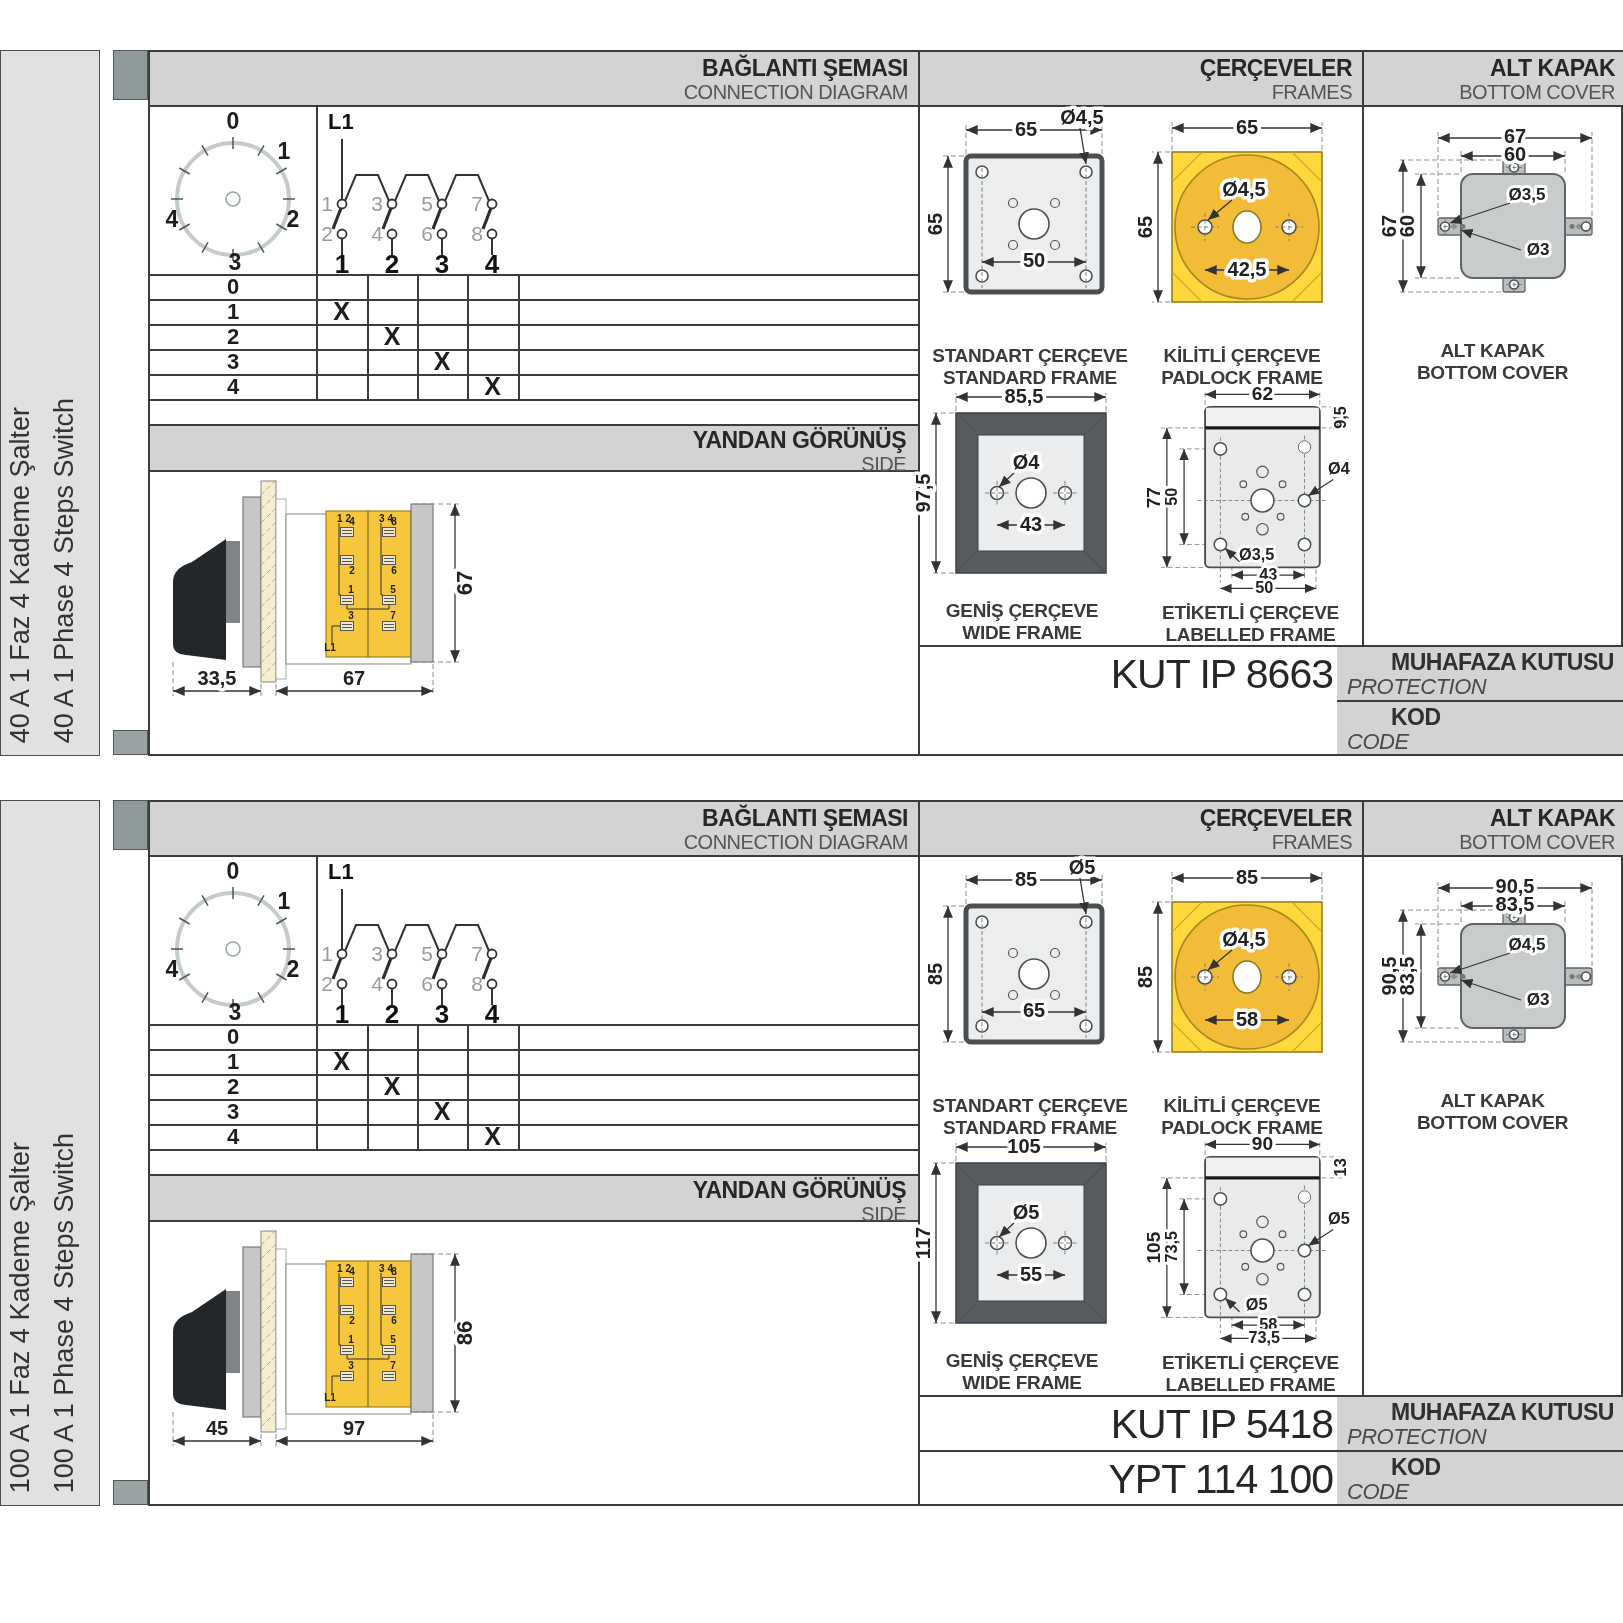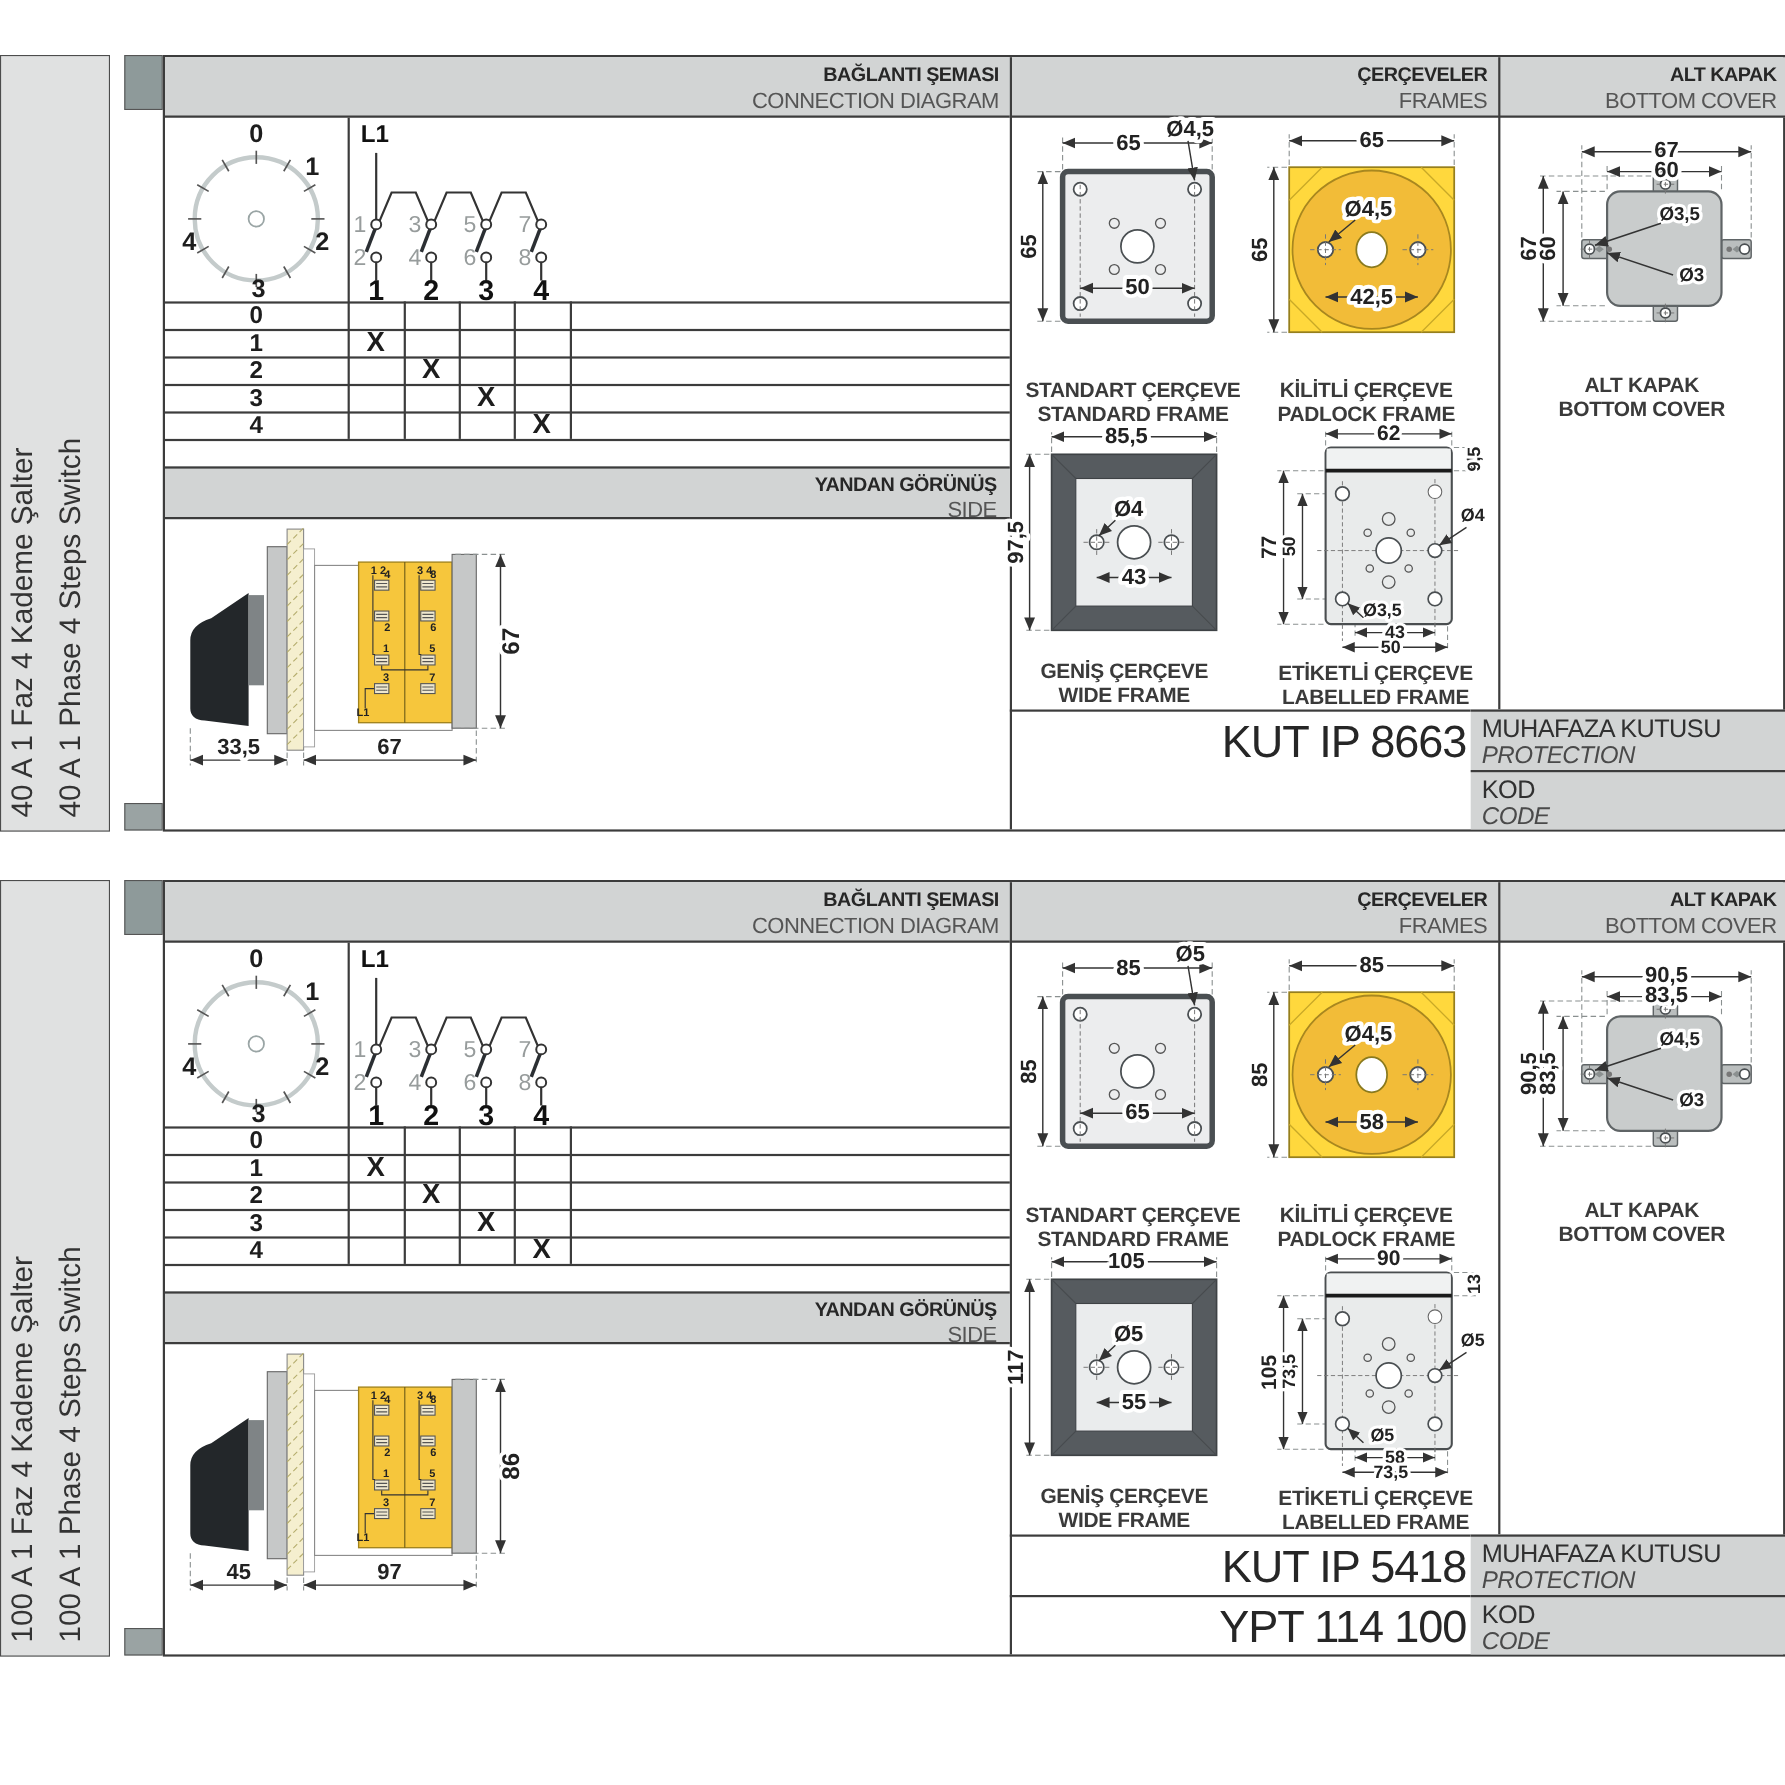--- a/index.html
+++ b/index.html
@@ -3,32 +3,32 @@
 <meta charset="utf-8">
 <style>
   html,body{margin:0;padding:0;background:#fff;font-family:"Liberation Sans",sans-serif;}
   #page{position:relative;width:1623px;height:1623px;background:#fff;overflow:hidden;}
   .sec{position:absolute;left:0;width:1623px;height:706px;}
   .pbar{position:absolute;left:0;top:0;width:100px;height:706px;background:#e0e1e1;border:1px solid #4c4c4c;box-sizing:border-box;}
   .vlab{position:absolute;bottom:12px;writing-mode:vertical-rl;transform:rotate(180deg);font-size:27px;color:#333;white-space:nowrap;}
   .tab{position:absolute;left:113px;width:35px;border:1px solid #555;box-sizing:border-box;}
   .content{position:absolute;left:148px;top:0;width:1475px;height:706px;border:2px solid #3c3c3c;box-sizing:border-box;background:#fff;}
   .hcell{position:absolute;top:0;height:55px;background:#d2d4d4;border-bottom:2px solid #3c3c3c;box-sizing:border-box;text-align:right;padding:3px 10px 0 0;}
-  .ht{font-weight:bold;font-size:18px;color:#272727;line-height:26px;letter-spacing:-0.5px;}
+  .ht{font-weight:bold;font-size:23px;color:#272727;line-height:26px;letter-spacing:-0.5px;}
   .hs{font-size:20px;color:#555;line-height:22px;letter-spacing:-0.5px;}
   .it{}
   .hl{position:absolute;background:#3c3c3c;height:2px;}
   .vl{position:absolute;background:#3c3c3c;width:2px;}
   .tcell{position:absolute;text-align:center;font-weight:bold;font-size:22px;color:#1d1d1d;line-height:25px;}
   .xcell{font-size:25px;font-weight:600;}
   .band{position:absolute;left:0;top:372px;width:768px;height:48px;background:#d2d4d4;border-top:2px solid #3c3c3c;border-bottom:2px solid #3c3c3c;box-sizing:border-box;text-align:right;padding:1px 12px 0 0;}
   .cap{position:absolute;text-align:center;font-weight:bold;font-size:19px;line-height:22px;color:#3a3a3a;letter-spacing:-0.3px;}
   .codew{position:absolute;width:419px;height:55px;border-top:2px solid #3c3c3c;box-sizing:border-box;font-size:41px;color:#262626;text-align:right;padding-right:4px;line-height:54px;letter-spacing:-1px;white-space:nowrap;}
   .codeg{position:absolute;left:1187px;width:286px;height:55px;border-top:2px solid #3c3c3c;background:#d2d4d4;box-sizing:border-box;padding:2px 0 0 10px;}
-  .gt{font-weight:normal;font-size:23px;color:#303030;line-height:26px;letter-spacing:-0.5px;}
+  .gt{font-weight:bold;font-size:23px;color:#303030;line-height:26px;letter-spacing:-0.5px;margin-left:44px;}
   .gs{font-size:22px;font-style:italic;color:#4a4a4a;line-height:24px;letter-spacing:-0.5px;}
   svg{position:absolute;overflow:visible;}
   svg text{font-family:"Liberation Sans",sans-serif;}
   .dl{font-weight:bold;font-size:20px;fill:#222;paint-order:stroke;stroke:#fff;stroke-width:7px;stroke-linejoin:round;}
   .dls{font-weight:bold;font-size:17px;fill:#222;paint-order:stroke;stroke:#fff;stroke-width:6px;stroke-linejoin:round;}
   .ext{stroke:#8a9090;stroke-width:1;stroke-dasharray:5 3;fill:none;}
   .ch{stroke:#777;stroke-width:0.9;stroke-dasharray:4 2.5;fill:none;}
   .dim{stroke:#333;stroke-width:1.3;fill:none;}
   .hole{fill:#fff;stroke:#4a4f52;stroke-width:1.6;}
   .holes{fill:none;stroke:#555;stroke-width:1.2;}

